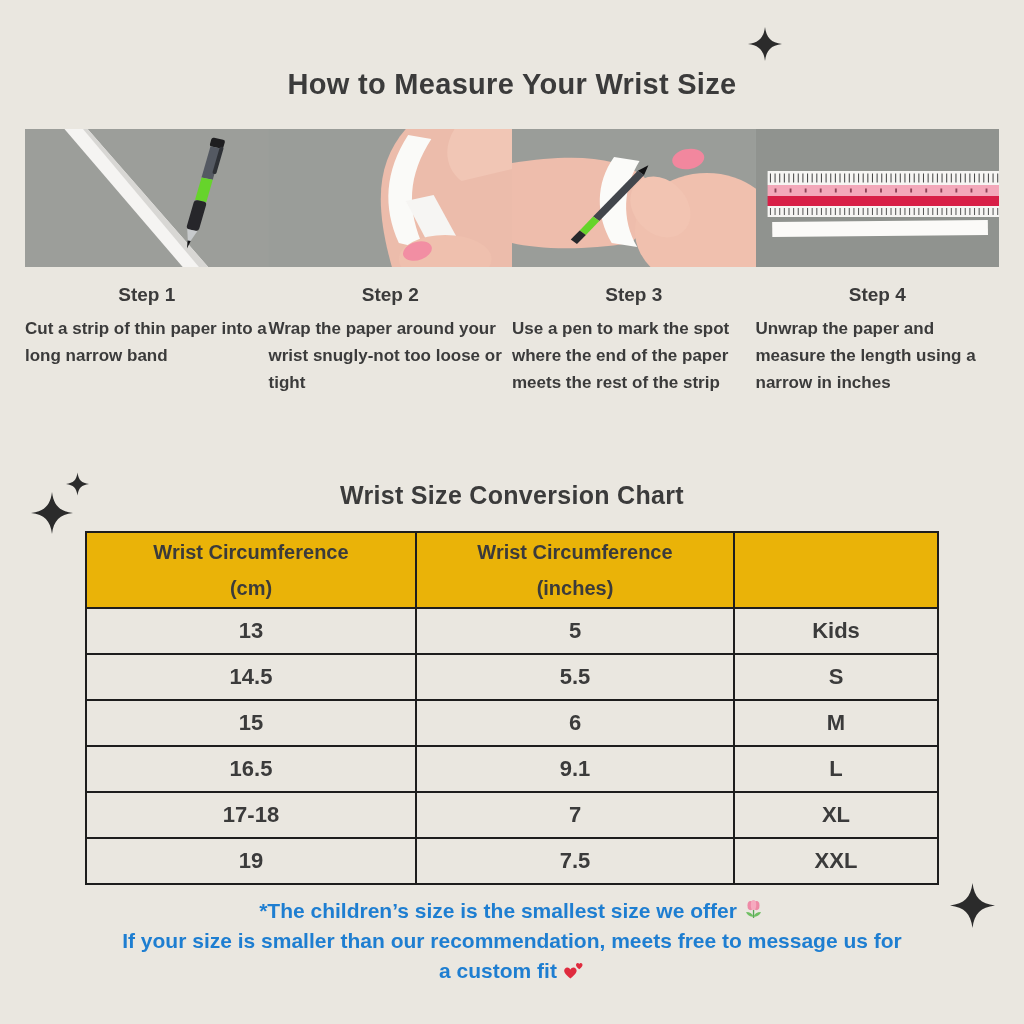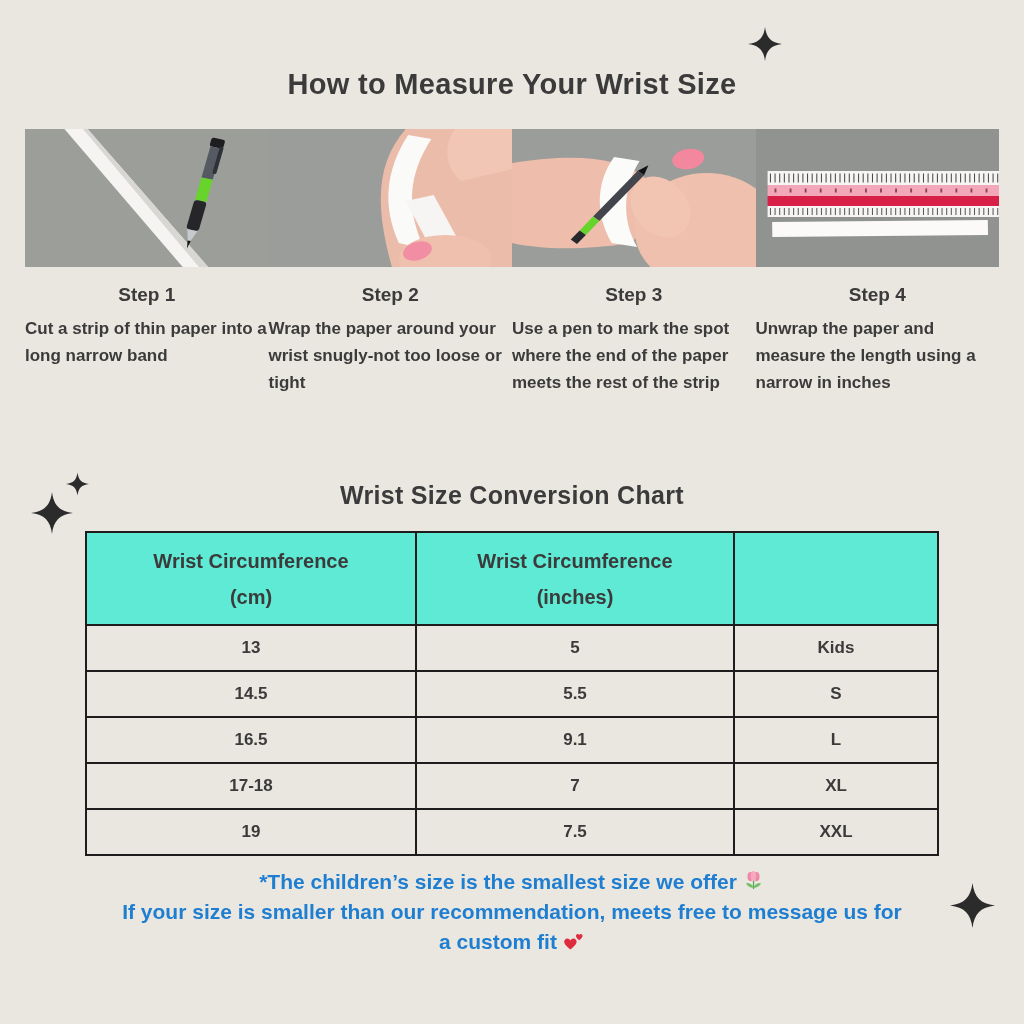--- a/index.html
+++ b/index.html
@@ -58,27 +58,27 @@
     width:852px;
     table-layout:fixed;
   }
   .conversion th, .conversion td {
     border:2px solid #1d1d1d;
     text-align:center;
     font-weight:700;
     padding:0;
   }
   .conversion th {
-    background:#5eead4;
-    height:93px;
+    background:#eab308;
+    height:76px;
     font-size:20px;
     line-height:1.8;
     white-space:pre-line;
   }
-  .conversion td { height:46px; font-size:17px; }
+  .conversion td { height:46px; font-size:22px; }
   .col-cm { width:330px; }
   .col-in { width:318px; }
   .col-size { width:204px; }
 
   
   .footer {
     margin-top:11px;
     text-align:center;
     color:#1e7ed1;
     font-weight:800;
@@ -217,20 +217,25 @@
       <td>13</td>
       <td>5</td>
       <td>Kids</td>
     </tr>
     <tr>
       <td>14.5</td>
       <td>5.5</td>
       <td>S</td>
     </tr>
     <tr>
+      <td>15</td>
+      <td>6</td>
+      <td>M</td>
+    </tr>
+    <tr>
       <td>16.5</td>
       <td>9.1</td>
       <td>L</td>
     </tr>
     <tr>
       <td>17-18</td>
       <td>7</td>
       <td>XL</td>
     </tr>
     <tr>

